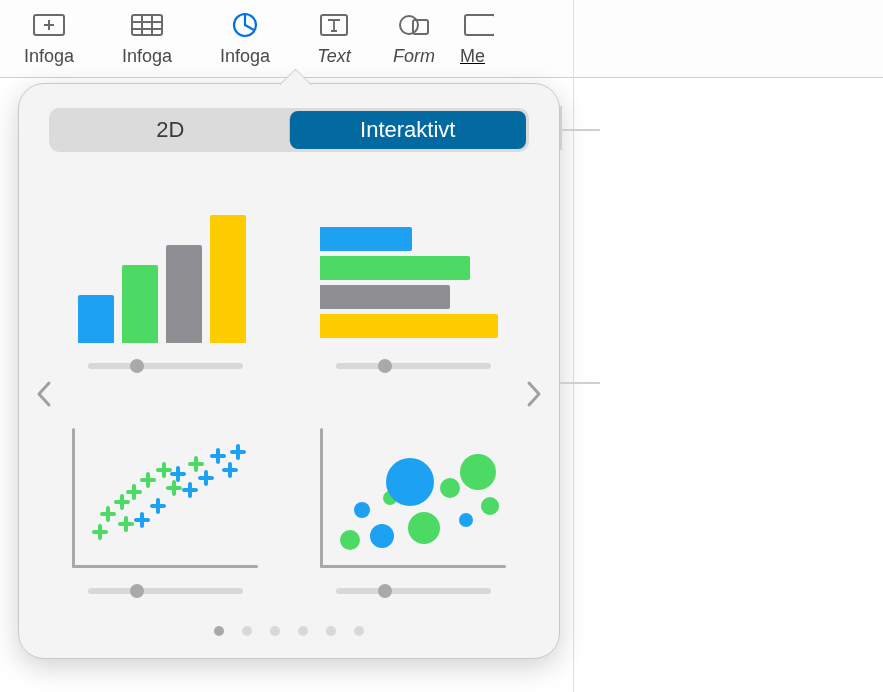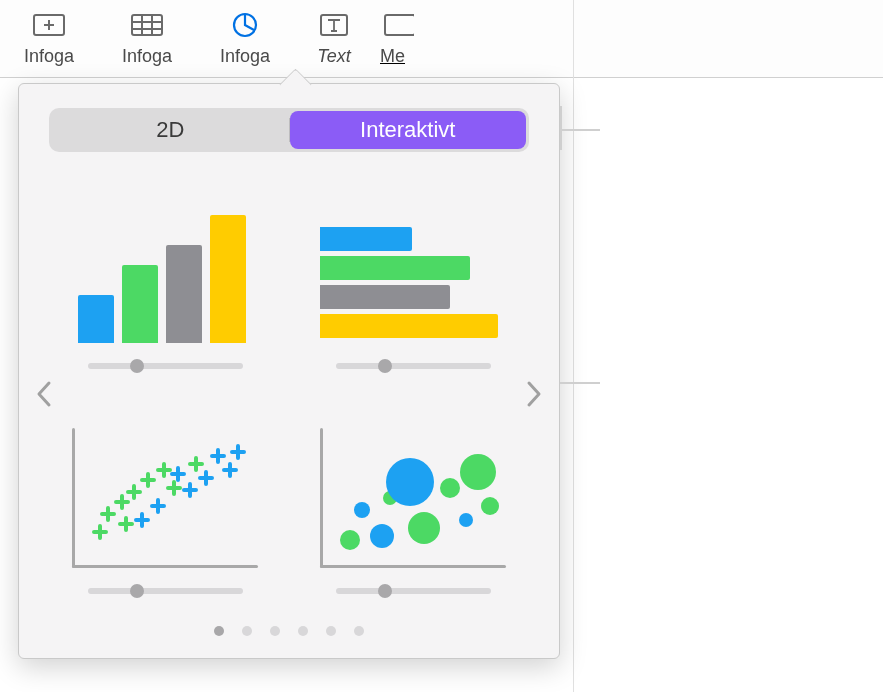--- a/index.html
+++ b/index.html
@@ -60,21 +60,21 @@
     }
 
     .popover {
       position: absolute;
       top: 83px;
       left: 18px;
       width: 542px;
       height: 576px;
       background: #f5f4f5;
       border: 1px solid #c9c9c9;
-      border-radius: 6px;
+      border-radius: 26px;
       box-shadow: 0 8px 28px rgba(0,0,0,0.18);
     }
     .popover::before {
       content: "";
       position: absolute;
       top: -11px;
       left: 265px;
       width: 22px;
       height: 22px;
       background: #f5f4f5;
@@ -102,21 +102,21 @@
       align-items: center;
       justify-content: center;
       font-size: 22px;
       font-weight: 500;
       color: #3a3a3a;
       border-radius: 8px;
       cursor: pointer;
       position: relative;
     }
     .segment.selected {
-      background: #8b5cf6;
+      background: #0369a1;
       color: #ffffff;
     }
     .segment-divider {
       width: 1px;
       height: 24px;
       background: #bdbcbe;
     }
 
     .grid {
       position: absolute;
@@ -269,20 +269,29 @@
     <span class="toolbar-label">Infoga</span>
   </div>
   <div class="toolbar-item narrow">
     <span class="toolbar-icon">
       <svg width="32" height="28" viewBox="0 0 32 28" fill="none" stroke="currentColor" stroke-width="2">
         <rect x="3" y="4" width="26" height="20" rx="2"></rect>
         <path d="M10 9 L22 9 M16 9 L16 20 M13 20 L19 20" stroke-width="1.8"></path>
       </svg>
     </span>
     <span class="toolbar-label">Text</span>
+  </div>
+  <div class="toolbar-item narrow">
+    <span class="toolbar-icon">
+      <svg width="34" height="28" viewBox="0 0 34 28" fill="none" stroke="currentColor" stroke-width="2">
+        <circle cx="12" cy="14" r="9"></circle>
+        <rect x="16" y="9" width="15" height="14" rx="2"></rect>
+      </svg>
+    </span>
+    <span class="toolbar-label">Form</span>
   </div>
   <div class="toolbar-item cut">
     <span class="toolbar-icon">
       <svg width="34" height="28" viewBox="0 0 34 28" fill="none" stroke="currentColor" stroke-width="2">
         <rect x="2" y="4" width="30" height="20" rx="2"></rect>
       </svg>
     </span>
     <span class="toolbar-label">Me</span>
   </div>
 </div>

